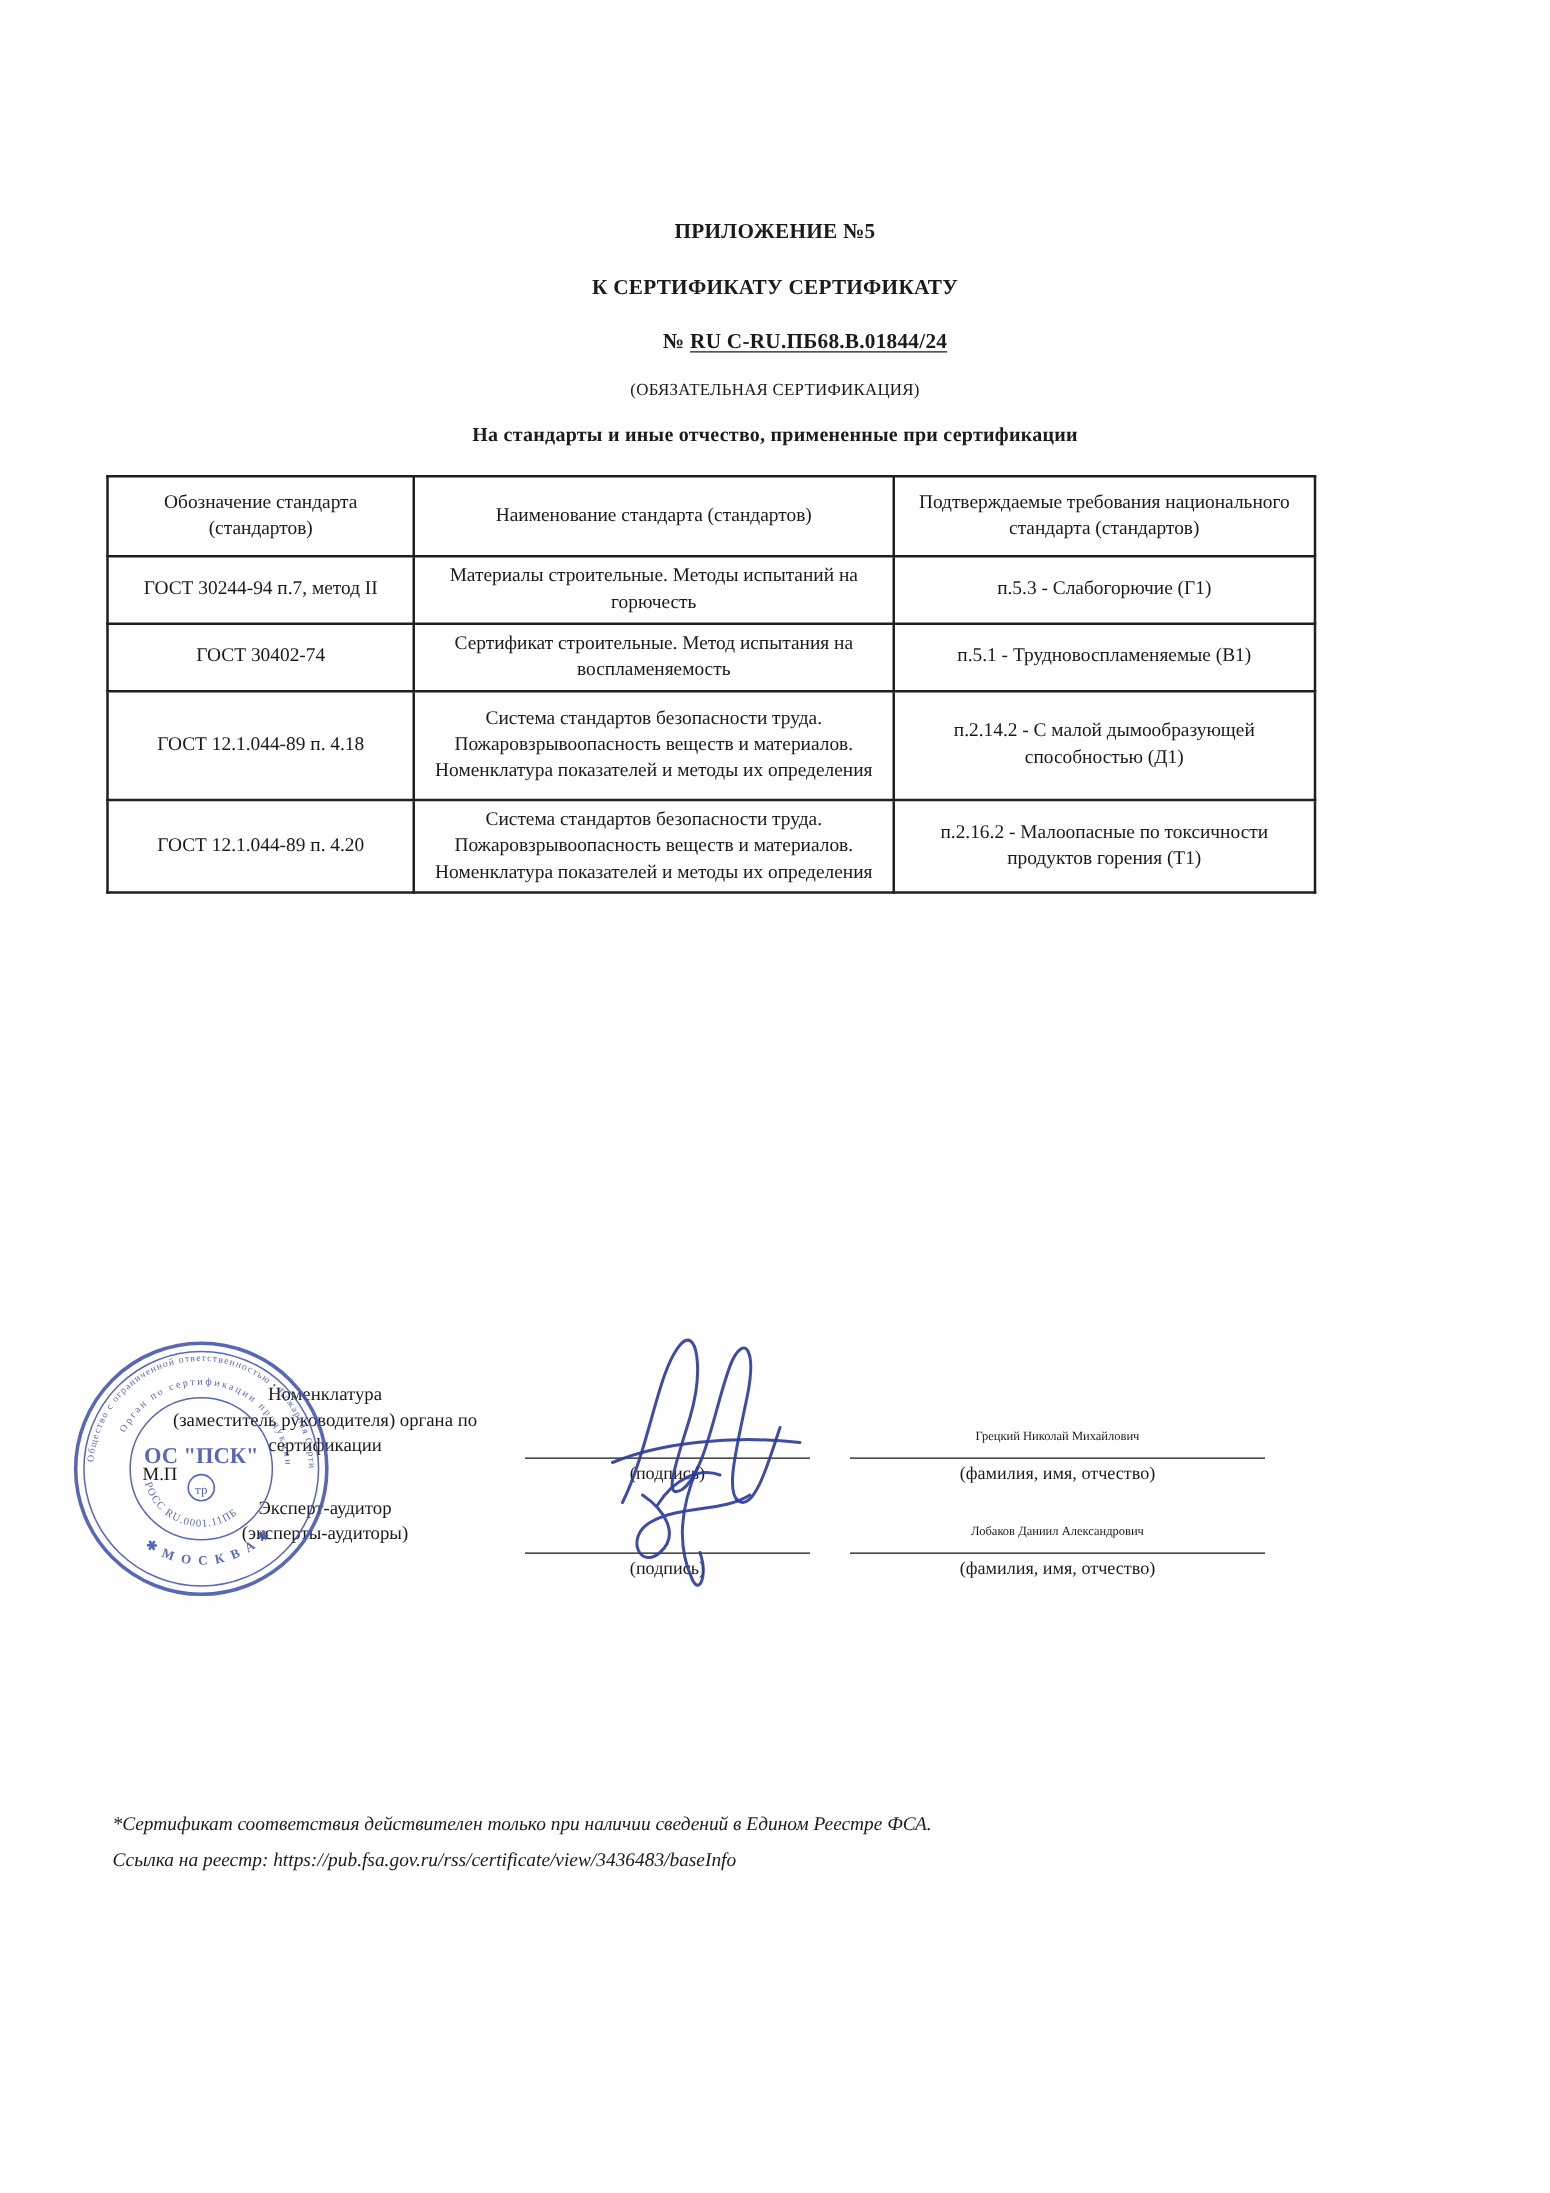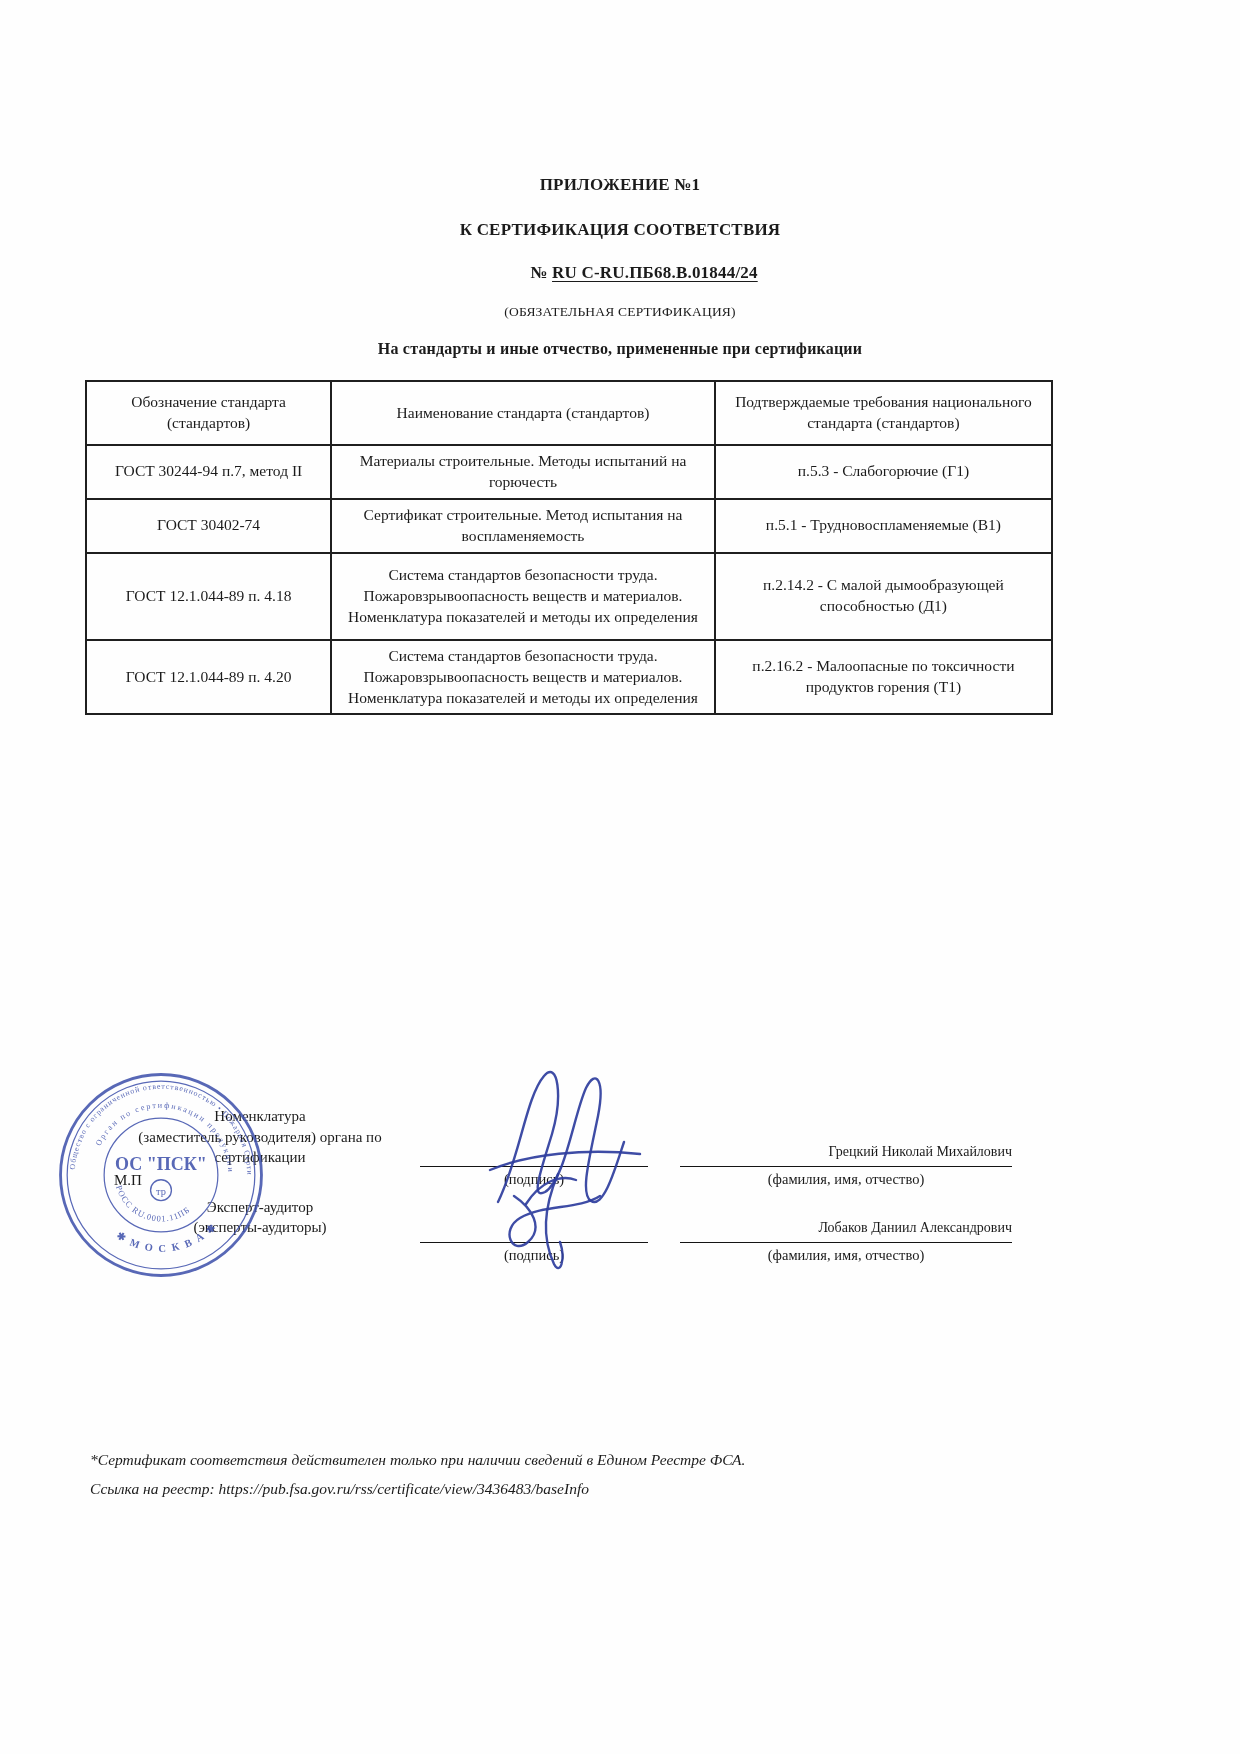--- a/index.html
+++ b/index.html
@@ -56,21 +56,21 @@
   .rule.n1 { left:680px; top:1166px; width:332px; }
   .rule.s2 { left:420px; top:1242px; width:228px; }
   .rule.n2 { left:680px; top:1242px; width:332px; }
 
   .under-label { position:absolute; font-size:14.5px; text-align:center; z-index:2; }
   .ul-s1 { left:420px; top:1171px; width:228px; }
   .ul-n1 { left:680px; top:1171px; width:332px; }
   .ul-s2 { left:420px; top:1247px; width:228px; }
   .ul-n2 { left:680px; top:1247px; width:332px; }
 
-  .name-above { position:absolute; font-size:14px; text-align:right; z-index:2; }
+  .name-above { position:absolute; font-size:10px; text-align:center; z-index:2; }
   .na-1 { left:680px; top:1144px; width:332px; }
   .na-2 { left:680px; top:1220px; width:332px; }
 
   
   .stamp {
     position:absolute; left:52px; top:1066px;
     width:218px; height:218px;
     color:#4254ad; opacity:.88; z-index:4;
   }
   .stamp svg { width:100%; height:100%; }
@@ -85,22 +85,22 @@
   
   .footer { position:absolute; left:90px; top:1445px; width:1000px;
     font-size:15.5px; line-height:1.9;font-style:italic; }
 </style>
 </head>
 <body>
 
 <div class="page">
 
   <div class="titles">
-    <div class="t-line t1">ПРИЛОЖЕНИЕ №1</div>
-    <div class="t-line t2">К СЕРТИФИКАЦИЯ СООТВЕТСТВИЯ</div>
+    <div class="t-line t1">ПРИЛОЖЕНИЕ №5</div>
+    <div class="t-line t2">К СЕРТИФИКАТУ СЕРТИФИКАТУ</div>
     <div class="t-line t3"><span>№ </span><span class="cert-num">RU C-RU.ПБ68.В.01844/24</span></div>
     <div class="t-line t4">(ОБЯЗАТЕЛЬНАЯ СЕРТИФИКАЦИЯ)</div>
     <div class="t-line t5">На стандарты и иные отчество, примененные при сертификации</div>
   </div>
 
   <table class="doc-table">
     <tbody>
         <tr class="hdr">
       <th class="col1">Обозначение стандарта (стандартов)</th>
       <th class="col2">Наименование стандарта (стандартов)</th>

